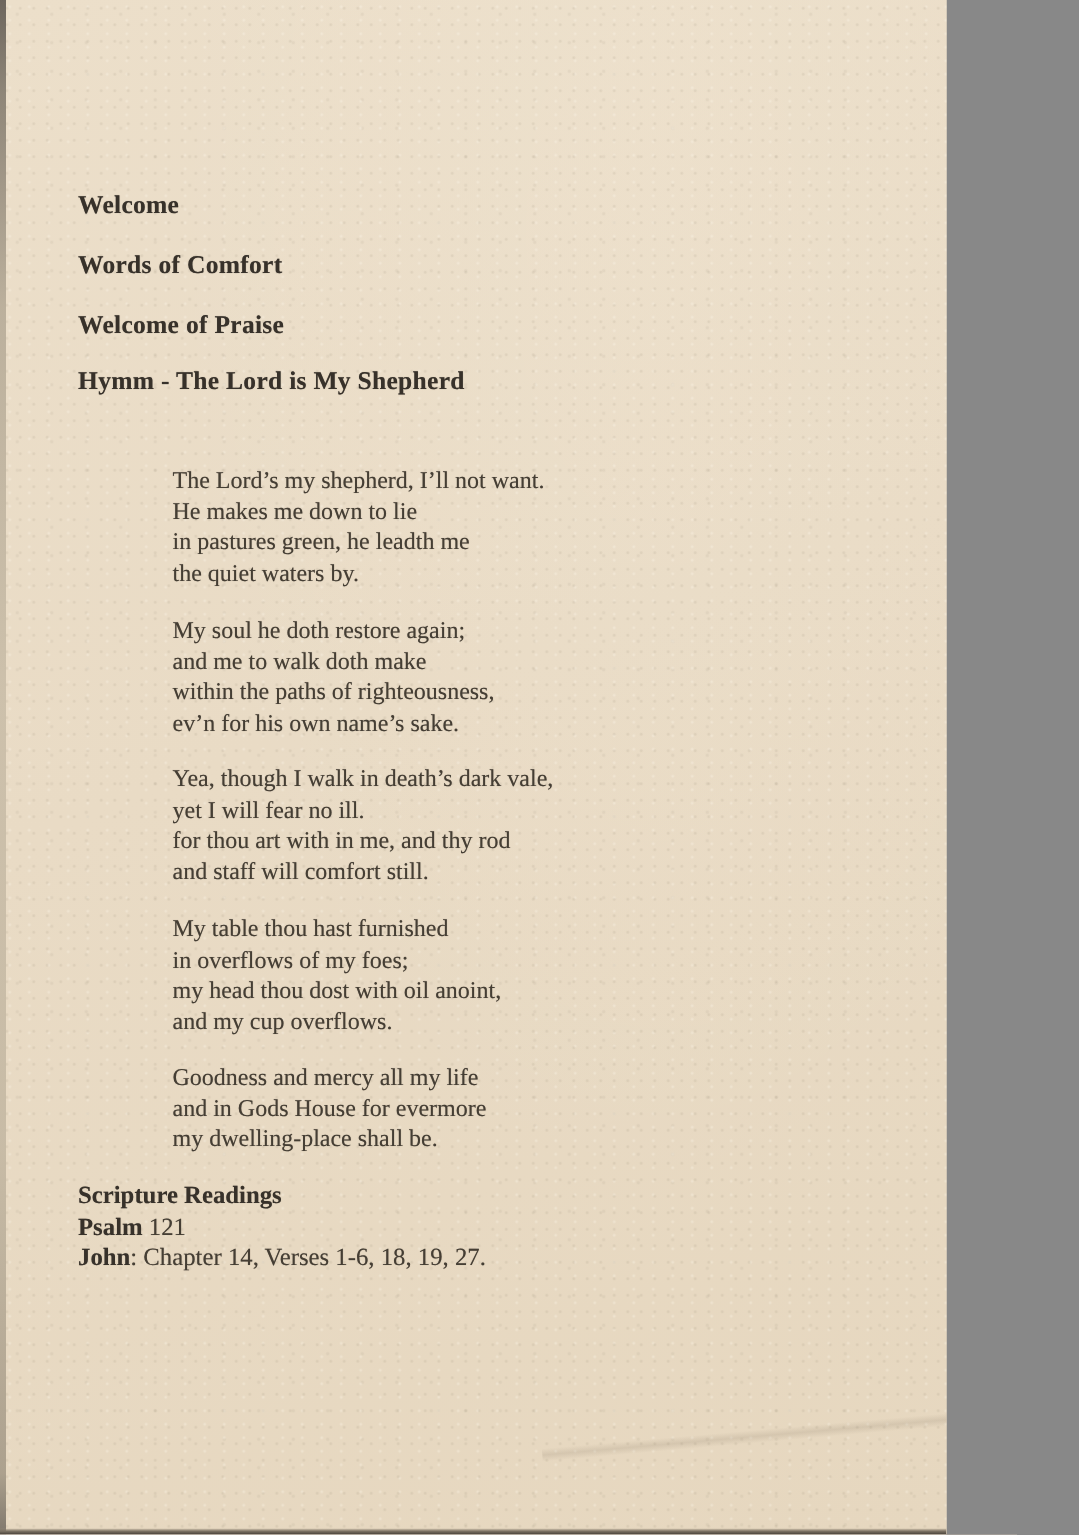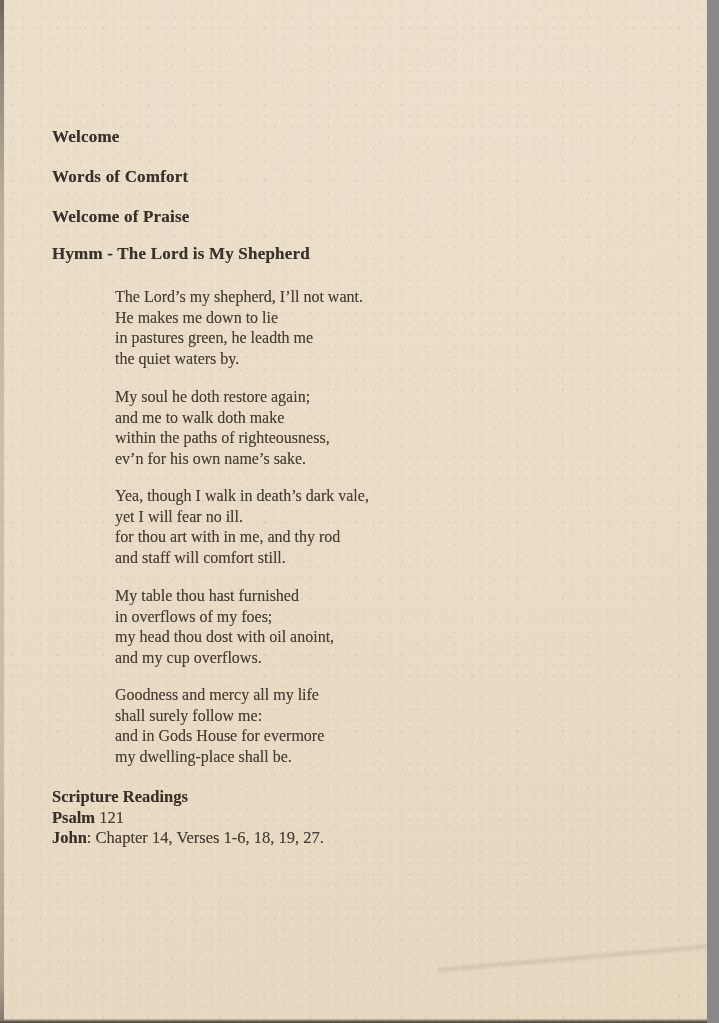--- a/index.html
+++ b/index.html
@@ -2,21 +2,21 @@
 <html><head>
 <meta charset="utf-8">
 <style>
   html, body {
     margin: 0;
     padding: 0;
     background: #888;
   }
   .scan-page {
     position: relative;
-    width: 707px;
+    width: 631px;
     height: 1023px;
     overflow: hidden;
     background-color: #e9dbc5;
     background-image:
       radial-gradient(circle, rgba(104,92,72,0.10) 0.6px, transparent 1.3px),
       radial-gradient(circle, rgba(255,250,240,0.28) 0.6px, transparent 1.3px),
       radial-gradient(circle, rgba(104,92,72,0.07) 0.7px, transparent 1.5px),
       radial-gradient(ellipse at 70% 15%, rgba(255,248,235,0.10), transparent 55%),
       linear-gradient(160deg, #ecdfca 0%, #e9dbc5 45%, #e6d7bf 100%);
     background-size: 9px 11px, 13px 9px, 23px 19px, 100% 100%, 100% 100%;
@@ -57,20 +57,21 @@
     white-space: nowrap;
   }
   .stanza {
     position: absolute;
     left: 115px;
     font-size: 16px;
     line-height: 20.5px;
     color: #453e34;
     text-shadow: 0 0 0.5px rgba(69,62,52,0.5);
     white-space: nowrap;
+    margin-top: 24px;
   }
   .stanza div { min-height: 20.5px; }
   .scripture {
     position: absolute;
     left: 52px;
     top: 787px;
     font-size: 16.5px;
     line-height: 20.7px;
     color: #453e34;
     text-shadow: 0 0 0.5px rgba(69,62,52,0.5);
@@ -117,21 +118,20 @@
 
   <div class="stanza" style="top:586px">
     <div>My table thou hast furnished</div>
     <div>in overflows of my foes;</div>
     <div>my head thou dost with oil anoint,</div>
     <div>and my cup overflows.</div>
   </div>
 
   <div class="stanza" style="top:685px">
     <div>Goodness and mercy all my life</div>
-    <div>shall surely follow me:</div>
     <div>and in Gods House for evermore</div>
     <div>my dwelling-place shall be.</div>
   </div>
 
   <div class="scripture">
     <div class="bold">Scripture Readings</div>
     <div><span class="bold">Psalm</span><span> 121</span></div>
     <div><span class="bold">John</span><span>: Chapter 14, Verses 1-6, 18, 19, 27.</span></div>
   </div>
 

